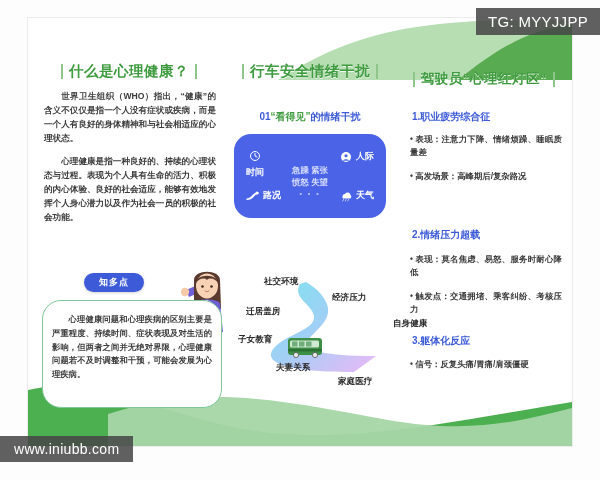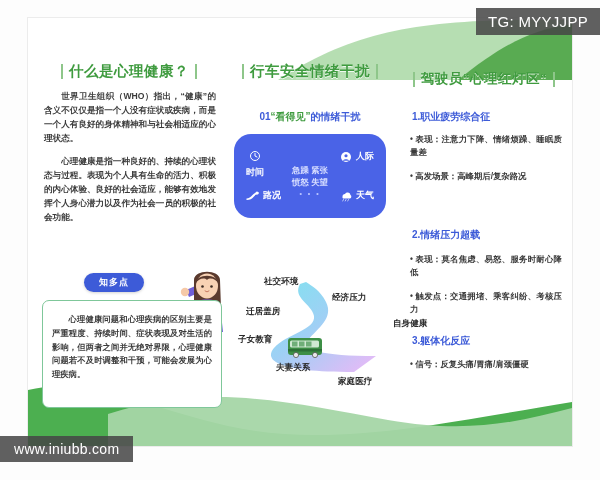--- a/index.html
+++ b/index.html
@@ -60,21 +60,21 @@
     background:#3d5bd8;color:#fff;border-radius:11px;
     padding:3px 15px;font-size:9px;font-weight:bold;letter-spacing:1px;
     box-shadow:0 1px 3px rgba(0,0,0,.18);
   }
   
   #teacher{position:absolute;left:140px;top:246px;width:62px;height:68px;}
 
   
   #note{
     position:absolute;left:6px;top:282px;width:180px;height:108px;
-    border:1.3px solid #7fc79a;border-radius:7px;
+    border:1.3px solid #7fc79a;border-radius:19px;
     background:#fff;box-sizing:border-box;padding:12px 9px 8px 9px;
   }
   #notetxt{
     font-size:8.3px;line-height:1.66;color:#3b3b3b;text-align:justify;
     text-indent:2em;font-weight:bold;
   }
 
   
   .sub{
     position:absolute;left:0;width:172px;text-align:center;

